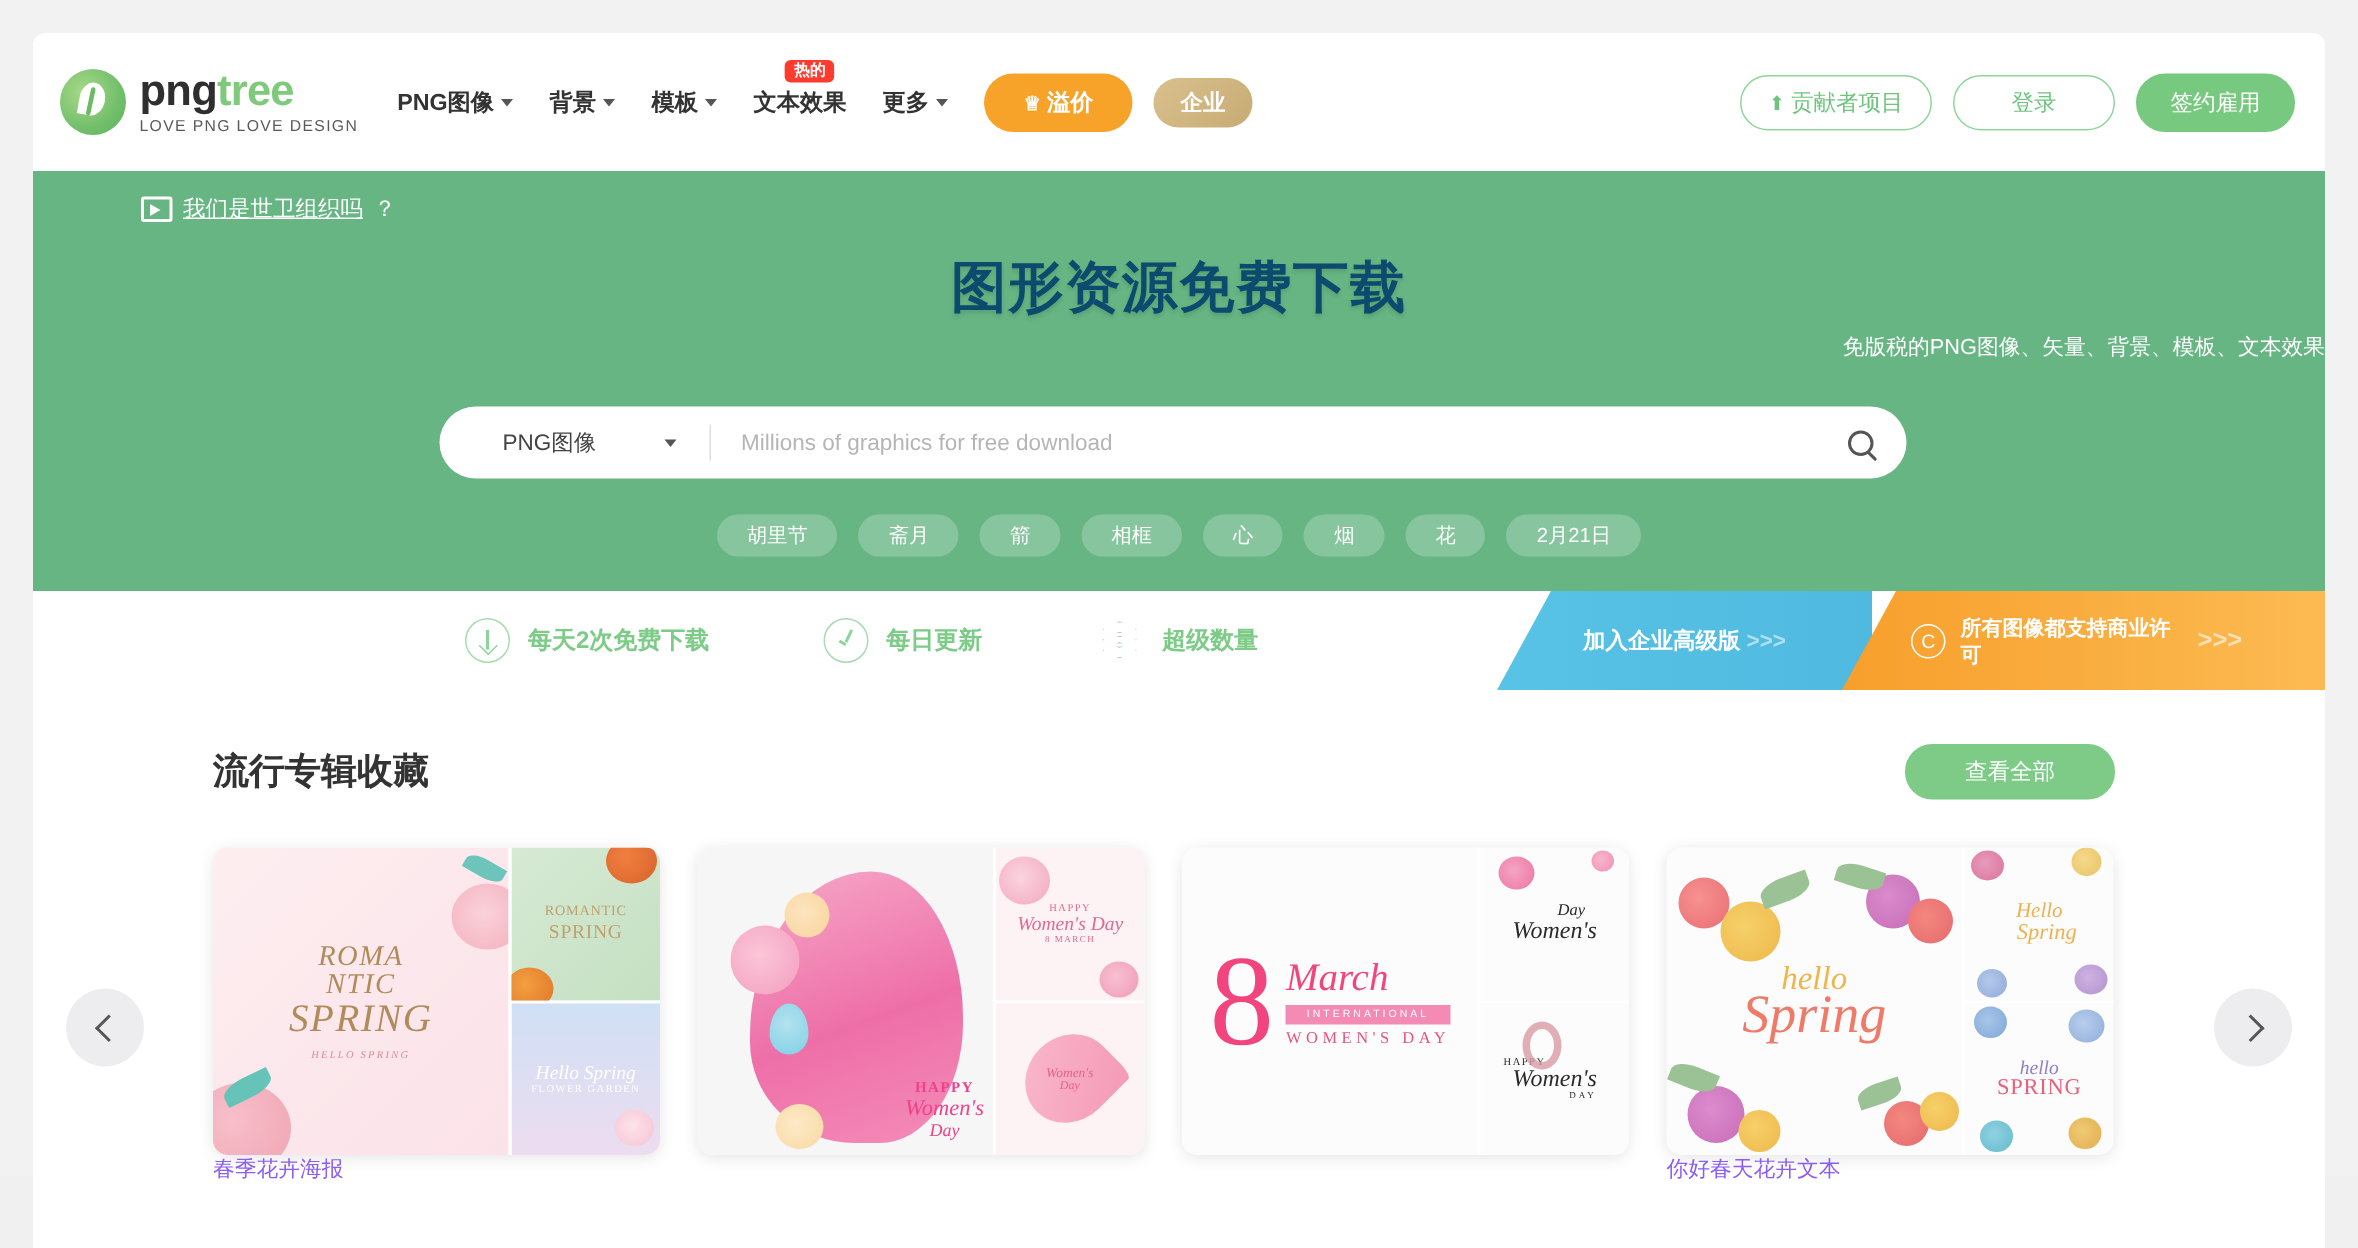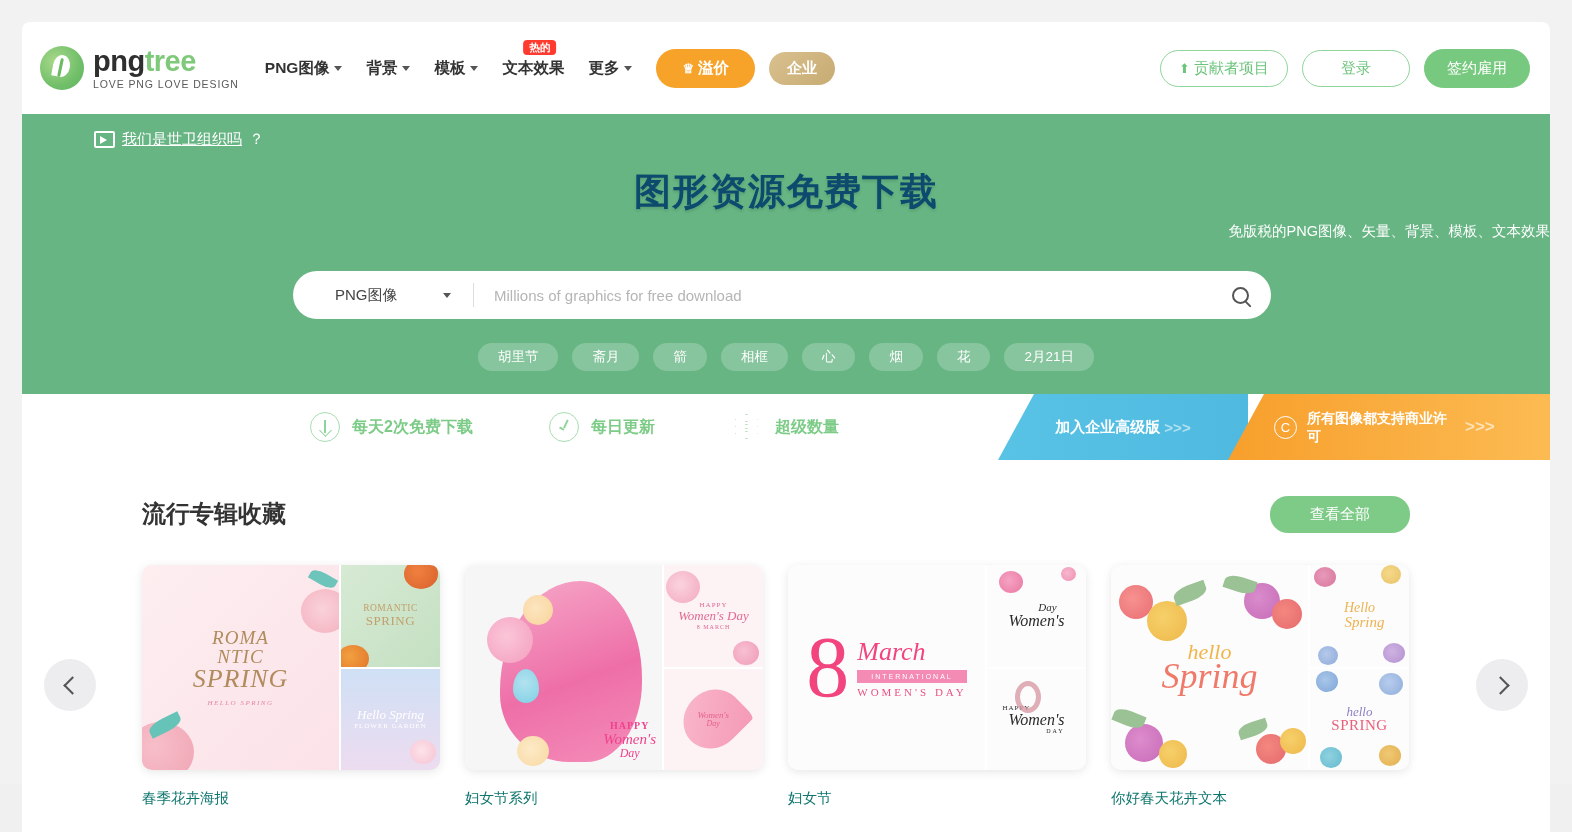--- a/index.html
+++ b/index.html
@@ -227,21 +227,21 @@
   .card { width: 298px; cursor: pointer; }
   .card-img {
     width: 298px; height: 205px; border-radius: 10px; overflow: hidden;
     background: #fafafa; box-shadow: 0 2px 10px rgba(0,0,0,0.10);
     display: flex;
   }
   .card-main { flex: 1.95; position: relative; overflow: hidden; }
   .card-side { flex: 1; display: flex; flex-direction: column; }
   .card-side > div { flex: 1; position: relative; overflow: hidden; border-left: 2px solid #fff; }
   .card-side > div:first-child { border-bottom: 2px solid #fff; }
-  .card-label { margin-top: 19px; font-size: 14.5px; color: #0f766e; }
+  .card-label { font-size: 14.5px; color: #8b5cf6; }
 
   
   .art { position: absolute; inset: 0; display: flex; align-items: center; justify-content: center; }
   .bg-pink { background: linear-gradient(135deg,#fdeef0,#fbe2e8); }
   .bg-white { background: #fdfcfc; }
   .bg-green { background: linear-gradient(135deg,#d7ead4,#c4e0c2); }
   .bg-blue { background: linear-gradient(180deg,#cfe0f5,#eddcf0); }
   .bg-grey { background: #f7f6f6; }
   .bg-pinklt { background: #fdf2f4; }
 
@@ -513,21 +513,20 @@
                             display:flex;align-items:center;justify-content:center;">
                   <div style="transform:rotate(45deg);text-align:center;font-family:'Liberation Serif',serif;font-style:italic;color:#e4628e;line-height:1;">
                     <div style="font-size:9px;">Women's</div>
                     <div style="font-size:8px;">Day</div>
                   </div>
                 </div>
               </div>
             </div>
           </div>
         </div>
-        <div class="card-label">妇女节系列</div>
       </div>
 
       <div class="card">
         <div class="card-img">
           <div class="card-main bg-white">
             <div class="art" style="gap:2px;">
               <div class="eight">8</div>
               <div class="march-blk">
                 <div class="march">March</div>
                 <div class="intl">INTERNATIONAL</div>
@@ -551,21 +550,20 @@
                 <div style="text-align:center;font-family:'Liberation Serif',serif;color:#2b2b2b;line-height:1;">
                   <div style="font-size:7px;letter-spacing:1px;text-align:left;margin-left:-6px;">HAPPY</div>
                   <div style="font-size:16px;font-style:italic;">Women's</div>
                   <div style="font-size:6px;letter-spacing:2px;text-align:right;">DAY</div>
                 </div>
               </div>
               <div style="position:absolute;left:28px;top:12px;width:26px;height:32px;border:5px solid #d79aa4;border-radius:50%;opacity:0.8;"></div>
             </div>
           </div>
         </div>
-        <div class="card-label">妇女节</div>
       </div>
 
       <div class="card">
         <div class="card-img">
           <div class="card-main bg-white">
             <div class="art">
               <div class="hello-big">
                 <div class="h">hello</div>
                 <div class="s">Spring</div>
               </div>

